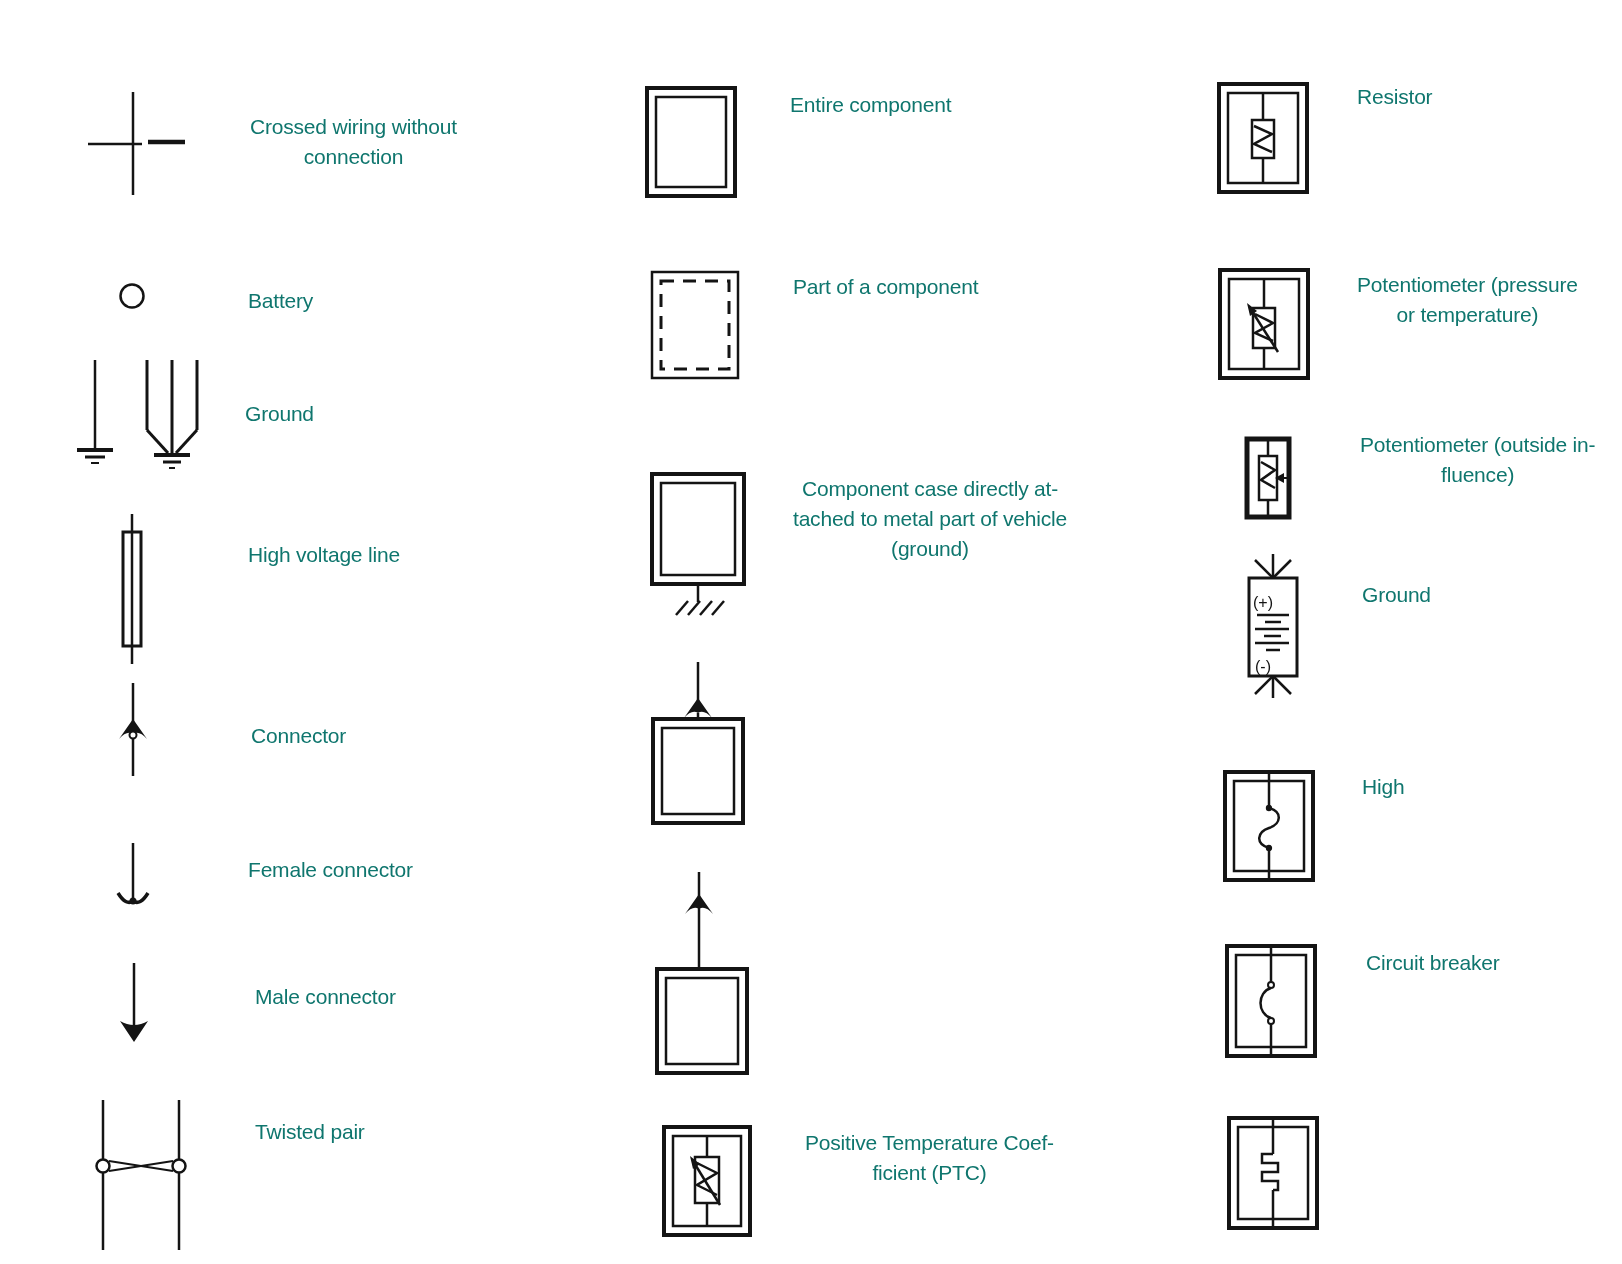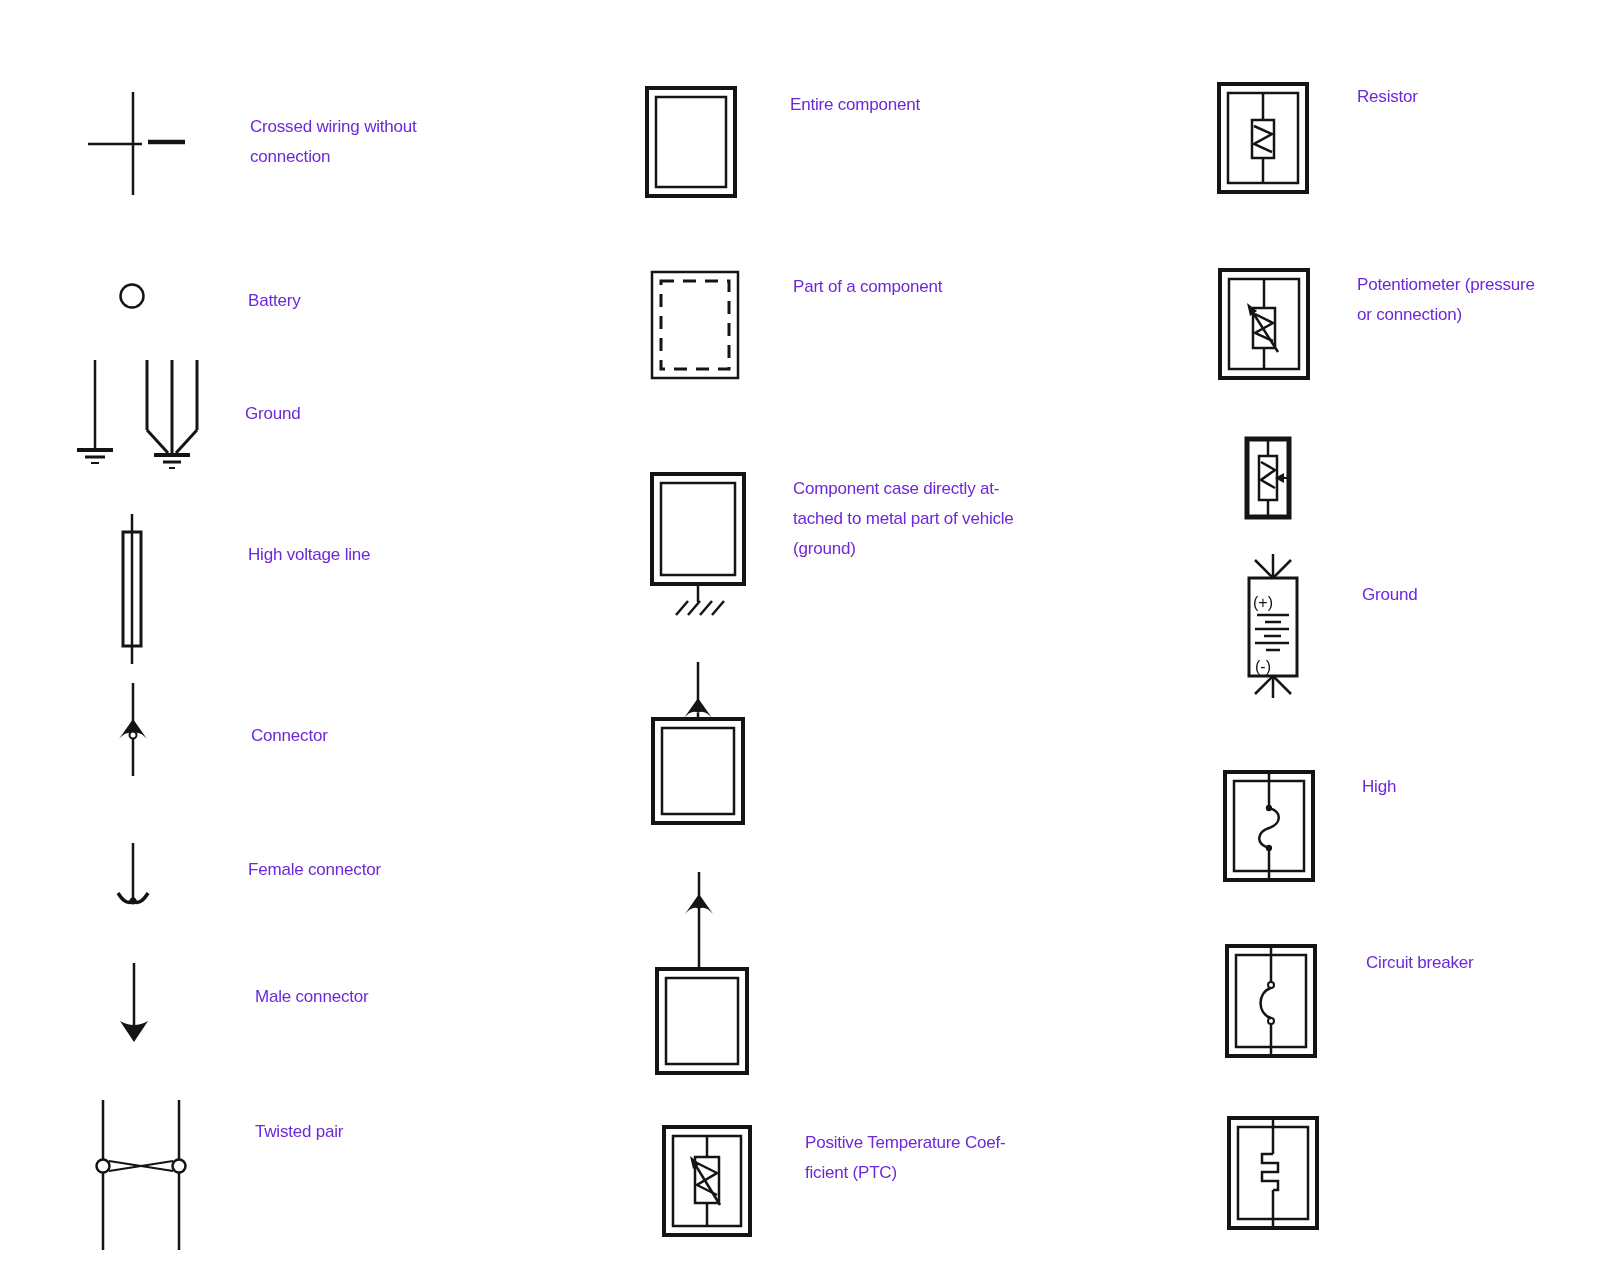--- a/index.html
+++ b/index.html
@@ -1,19 +1,19 @@
 <!DOCTYPE html>
 <html><head>
 <meta charset="utf-8">
 <style>
   html,body{margin:0;padding:0;background:#ffffff;}
   .canvas{position:relative;width:1622px;height:1264px;background:#ffffff;
           font-family:"Liberation Sans", sans-serif;color:#141414;overflow:hidden;}
-  .lbl{position:absolute;white-space:pre-line;font-size:17px;line-height:30px;
-       letter-spacing:-0.2px;color:#6d28d9;}
+  .lbl{position:absolute;white-space:pre-line;font-size:21px;line-height:30px;
+       letter-spacing:-0.2px;color:#0f766e;text-align:center;}
   .sym{position:absolute;}
   .sym line,.sym rect,.sym path,.sym polyline,.sym circle{stroke:#141414;fill:none;stroke-linecap:butt;}
   .sym .f{fill:#141414;stroke:none;}
   .sym .w{fill:#ffffff;stroke:#141414;}
   .sym text{fill:#141414;stroke:none;font-family:"Liberation Sans", sans-serif;font-size:16px;}
 </style>
 </head>
 <body>
 
 <div class="canvas">
@@ -151,31 +151,33 @@
   <svg class="sym" style="left:1218px;top:268px" width="92" height="112" viewBox="0 0 92 112">
     <rect x="2" y="2" width="88" height="108" stroke-width="4"></rect>
     <rect x="11" y="11" width="70" height="90" stroke-width="2.5"></rect>
     <line x1="46" y1="11" x2="46" y2="101" stroke-width="2.5"></line>
     <rect class="w" x="35" y="40" width="22" height="40" stroke-width="2.5"></rect>
     <polyline points="37,46 55,55 37,65 55,73" stroke-width="2.5"></polyline>
     <line x1="60" y1="84" x2="32" y2="40" stroke-width="2.5"></line>
     <polygon class="f" points="29,35 39,43 32,48"></polygon>
   </svg>
   <div class="lbl" style="left:1357px;top:270px">Potentiometer (pressure
-or connection)</div>
+or temperature)</div>
 
   <svg class="sym" style="left:1244px;top:436px" width="48" height="84" viewBox="0 0 48 84">
     <rect x="3" y="3" width="42" height="78" stroke-width="5"></rect>
     <line x1="24" y1="3" x2="24" y2="20" stroke-width="2.5"></line>
     <rect class="w" x="15" y="20" width="18" height="44" stroke-width="2.5"></rect>
     <polyline points="17,26 31,34 17,44 31,52" stroke-width="2.5"></polyline>
     <line x1="43" y1="42" x2="36" y2="42" stroke-width="2"></line>
     <polygon class="f" points="31,42 40,37 40,47"></polygon>
     <line x1="24" y1="64" x2="24" y2="81" stroke-width="2.5"></line>
   </svg>
+  <div class="lbl" style="left:1360px;top:430px">Potentiometer (outside in-
+fluence)</div>
 
   <svg class="sym" style="left:1240px;top:548px" width="66" height="156" viewBox="0 0 66 156">
     <line x1="33" y1="6" x2="33" y2="30" stroke-width="2.5"></line>
     <line x1="15" y1="12" x2="33" y2="30" stroke-width="2.5"></line>
     <line x1="51" y1="12" x2="33" y2="30" stroke-width="2.5"></line>
     <rect x="9" y="30" width="48" height="98" stroke-width="3"></rect>
     <text x="13" y="60">(+)</text>
     <line x1="17" y1="67" x2="49" y2="67" stroke-width="2.5"></line>
     <line x1="25" y1="74" x2="41" y2="74" stroke-width="2.5"></line>
     <line x1="15" y1="81" x2="49" y2="81" stroke-width="2.5"></line>

